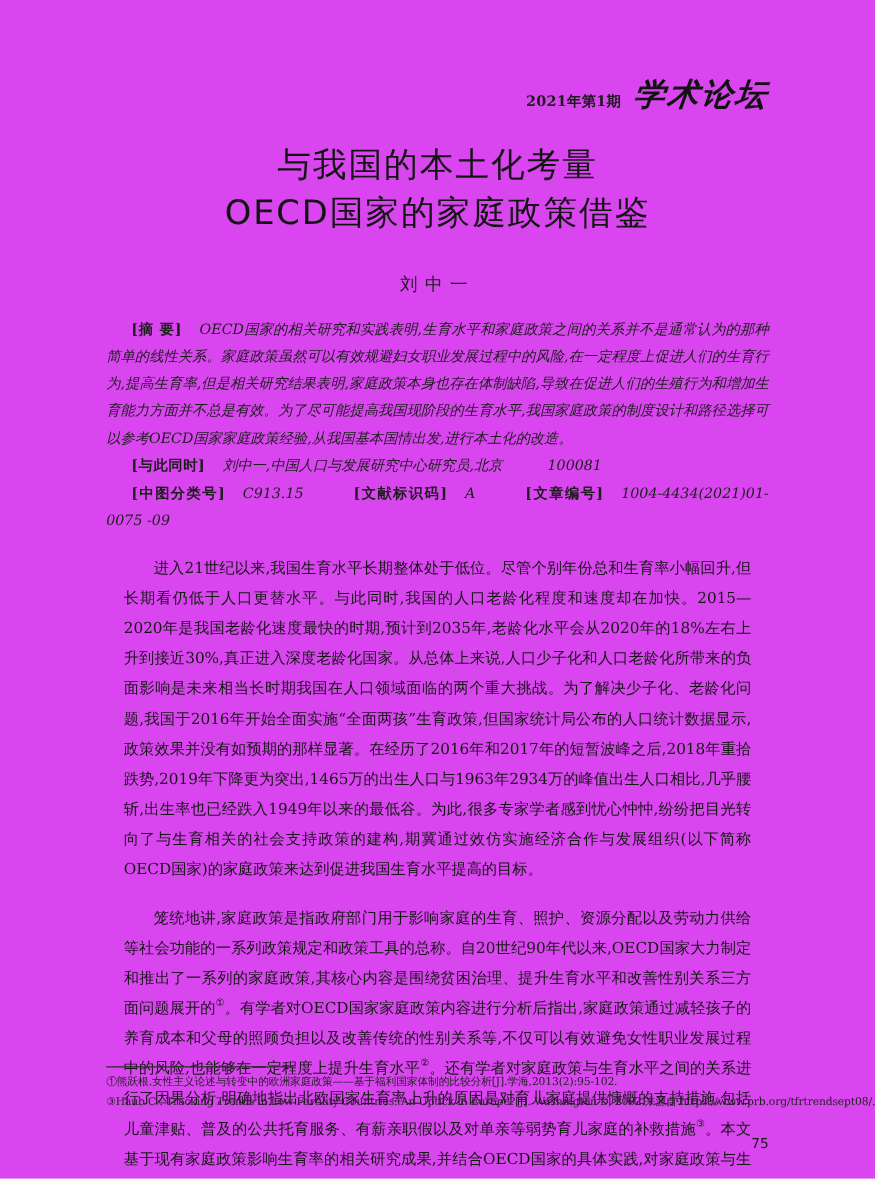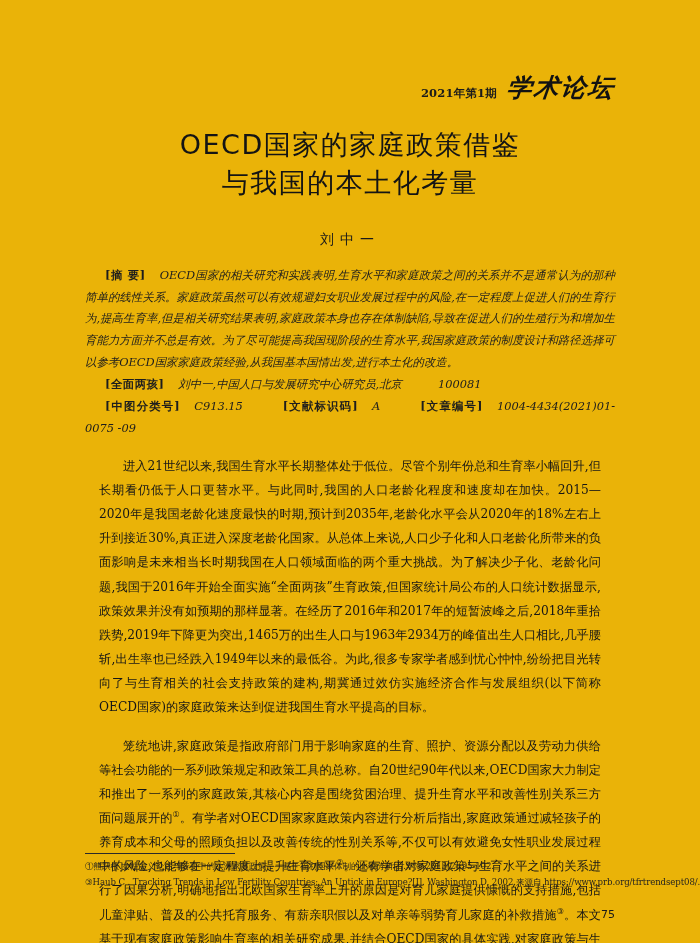--- a/index.html
+++ b/index.html
@@ -15,22 +15,22 @@
     color: #1a1a1a;
     position: relative;
     overflow: hidden;
   }
 
   .page {
     position: absolute;
     left: 0; top: 0;
     width: 700px;
     height: 943px;
-    background: #eab308;
-    padding: 12px 85px;
+    background: #d946ef;
+    padding: 0 85px;
   }
 
   
   .masthead {
     height: 100px;
     display: flex;
     align-items: flex-end;
     justify-content: flex-end;
     padding-bottom: 8px;
   }
@@ -162,35 +162,35 @@
 <body>
 
 <div class="page">
 
   <div class="masthead">
     <div class="issue-line">2021年第1期</div>
     <div class="journal-name">学术论坛</div>
   </div>
 
   <div class="title-block">
+    <div class="title-line">与我国的本土化考量</div>
     <div class="title-line">OECD国家的家庭政策借鉴</div>
-    <div class="title-line">与我国的本土化考量</div>
   </div>
 
   <div class="author">刘中一</div>
 
   <div class="meta-block">
 
     <p class="abstract-para">
       <span class="lead">[摘  要]</span><span class="small-gap"></span><span>OECD国家的相关研究和实践表明,生育水平和家庭政策之间的关系并不是通常认为的那种简单的线性关系。家庭政策虽然可以有效规避妇女职业发展过程中的风险,在一定程度上促进人们的生育行为,提高生育率,但是相关研究结果表明,家庭政策本身也存在体制缺陷,导致在促进人们的生殖行为和增加生育能力方面并不总是有效。为了尽可能提高我国现阶段的生育水平,我国家庭政策的制度设计和路径选择可以参考OECD国家家庭政策经验,从我国基本国情出发,进行本土化的改造。</span>
     </p>
 
 
     <p class="meta-row">
-      <span class="lead">[全面两孩]</span><span class="small-gap"></span><span>刘中一,中国人口与发展研究中心研究员,北京</span><span class="col-gap-b"></span><span>100081</span>
+      <span class="lead">[与此同时]</span><span class="small-gap"></span><span>刘中一,中国人口与发展研究中心研究员,北京</span><span class="col-gap-b"></span><span>100081</span>
     </p>
 
     <p class="meta-row inline-cols">
       <span class="lead">[中图分类号]</span><span class="small-gap"></span><span>C913.15</span><span class="col-gap-a"></span><span class="lead">[文献标识码]</span><span class="small-gap"></span><span>A</span><span class="col-gap-a"></span><span class="lead">[文章编号]</span><span class="small-gap"></span><span>1004-4434(2021)01- 0075 -09</span>
     </p>
 
   </div>
 
   <div class="body-block">
 

